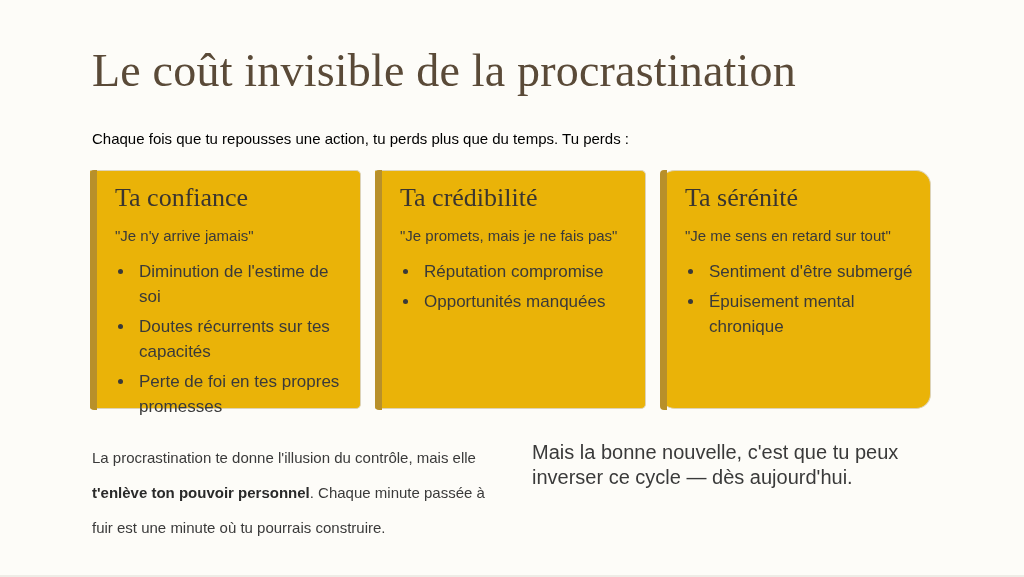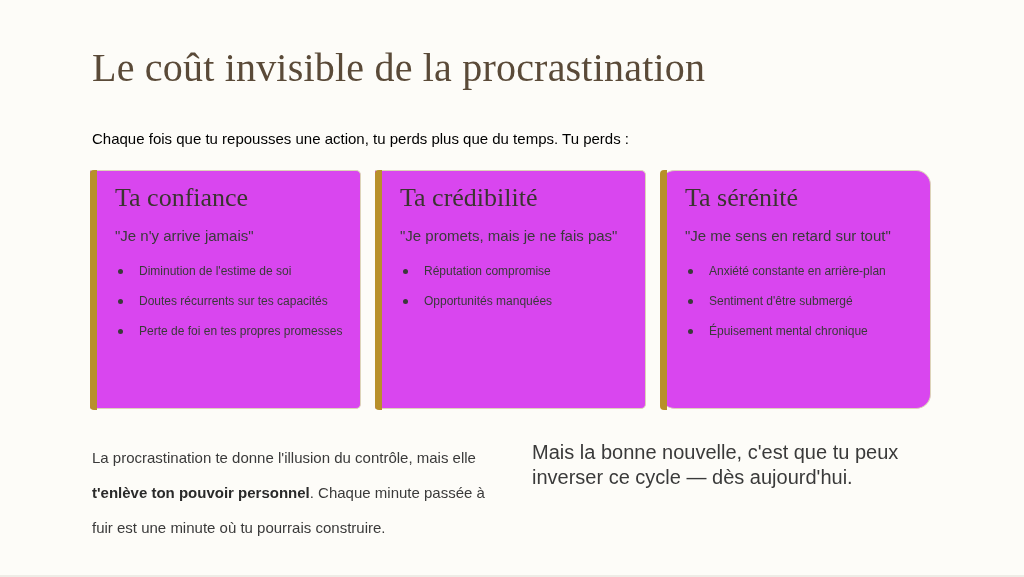--- a/index.html
+++ b/index.html
@@ -16,21 +16,21 @@
       height: 577px;
       background: #fdfcf8;
       box-sizing: border-box;
     }
     .title {
       position: absolute;
       left: 92px;
       top: 44px;
       margin: 0;
       font-family: "Liberation Serif", "DejaVu Serif", serif;
-      font-size: 40px;
+      font-size: 46px;
       font-weight: normal;
       color: #5a4a38;
       letter-spacing: 0.2px;
       white-space: nowrap;
     }
     .subtitle {
       position: absolute;
       left: 92px;
       top: 130px;
       margin: 0;
@@ -44,21 +44,21 @@
       left: 90px;
       top: 170px;
       width: 842px;
       height: 240px;
     }
     .card {
       position: absolute;
       top: 0;
       width: 271px;
       height: 239px;
-      background: #d946ef;
+      background: #eab308;
       border: 1.5px solid #ddd3b8;
       border-left: none;
       border-radius: 0 5px 5px 0;
       box-sizing: border-box;
     }
     .card .bar {
       position: absolute;
       left: 0;
       top: -1.5px;
       bottom: -1.5px;
@@ -97,21 +97,21 @@
       width: 235px;
       margin: 0;
       padding: 0;
       list-style: none;
     }
     .card-list li {
       position: relative;
       padding-left: 24px;
       margin-bottom: 5px;
       font-family: "Liberation Sans", "DejaVu Sans", sans-serif;
-      font-size: 12px;
+      font-size: 17px;
       line-height: 25px;
       color: #3a3a3a;
     }
     .card-list li .bullet {
       position: absolute;
       left: 3px;
       top: 10px;
       width: 5px;
       height: 5px;
       border-radius: 50%;
@@ -179,21 +179,20 @@
         <li><span class="bullet"></span><span>Réputation compromise</span></li>
         <li><span class="bullet"></span><span>Opportunités manquées</span></li>
       </ul>
     </div>
 
     <div class="card">
       <div class="bar"></div>
       <h2 class="card-title">Ta sérénité</h2>
       <p class="card-quote">"Je me sens en retard sur tout"</p>
       <ul class="card-list">
-        <li><span class="bullet"></span><span>Anxiété constante en arrière-plan</span></li>
         <li><span class="bullet"></span><span>Sentiment d'être submergé</span></li>
         <li><span class="bullet"></span><span>Épuisement mental chronique</span></li>
       </ul>
     </div>
   </div>
 
   <p class="bottom-left"><span>La procrastination te donne l'illusion du contrôle, mais elle </span><strong>t'enlève ton pouvoir personnel</strong><span>. Chaque minute passée à fuir est une minute où tu pourrais construire.</span></p>
 
   <p class="bottom-right">Mais la bonne nouvelle, c'est que tu peux inverser ce cycle — dès aujourd'hui.</p>
 

